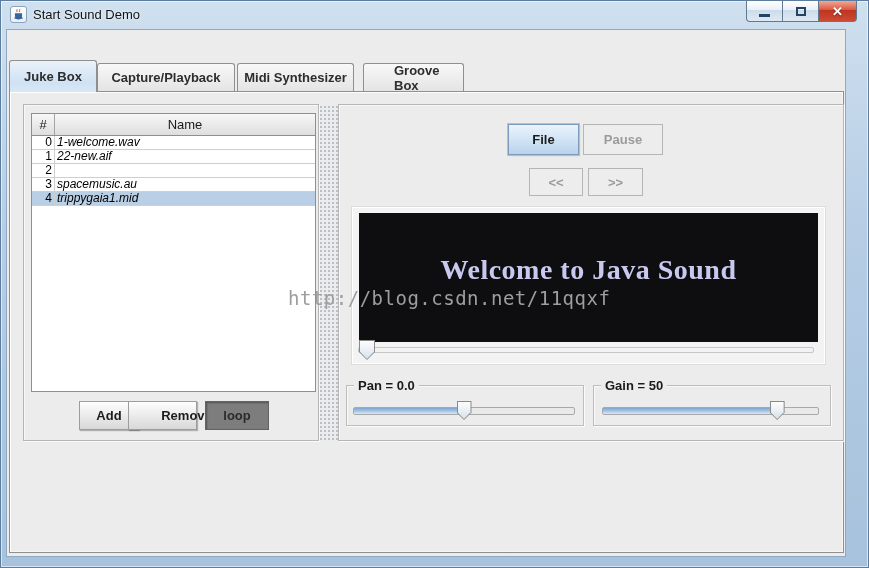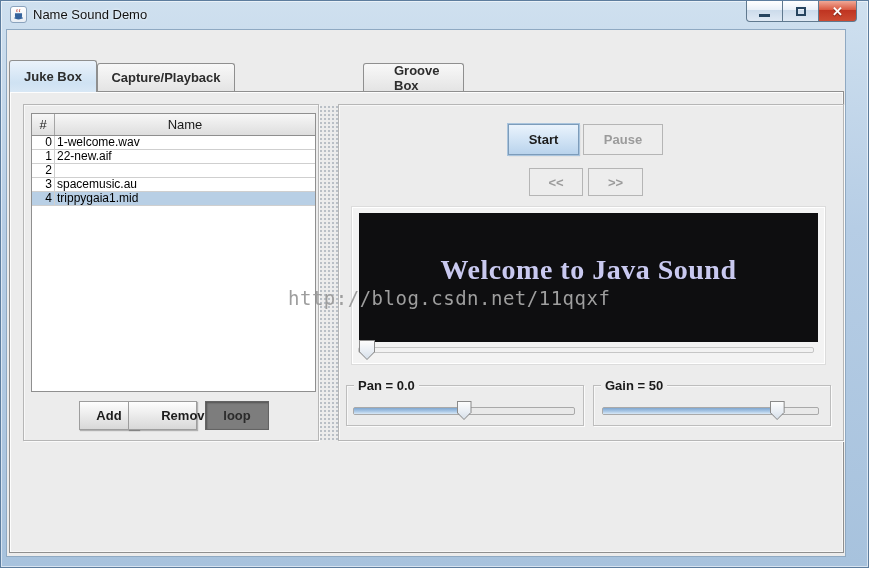--- a/index.html
+++ b/index.html
@@ -48,21 +48,21 @@
   .scrollpane { position:absolute; left:30px; top:112px; width:285px; height:279px;
     background:#ffffff; border:1px solid #8f8f8f; z-index:4; overflow:hidden; }
   .thead { display:flex; height:22px; background:linear-gradient(#f7f7f7,#dedede); border-bottom:1px solid #8f8f8f; }
   .th { font-size:13px; color:#1a1a1a; display:flex; align-items:center; justify-content:center; }
   .th.num { width:23px; border-right:1px solid #a5a5a5; }
   .th.name { flex:1; }
   .trow { display:flex; height:14px; border-bottom:1px solid #cfcfcf; background:#fff; cursor:default; }
   .trow.selected { background:var(--sel,#b8cfe5); }
   .td { font-size:12px; color:#000; line-height:13px; white-space:nowrap; overflow:hidden; }
   .td.num { width:23px; text-align:right; padding-right:2px; border-right:1px solid #cfcfcf; }
-  .td.name { flex:1; padding-left:2px; }
+  .td.name { flex:1; padding-left:2px;font-style:italic; }
   
   .btn { position:absolute; display:flex; align-items:center; justify-content:center;
     font-size:13px; font-weight:bold; color:#1c1c1c; z-index:4;
     background:linear-gradient(#fefefe,#e9e9e9 55%,#d8d8d8); border:1px solid #9d9d9d;
     box-shadow:1px 1px 1px rgba(0,0,0,.25); cursor:pointer; }
   .btn.focused { background:linear-gradient(#eaf3fc,#cfe2f4 55%,#b9d3ec); border:1px solid #7d9cba; box-shadow:0 0 0 1px #a9c4dd, 1px 1px 1px rgba(0,0,0,.2); }
   .btn.disabled { background:#ededed; border:1px solid #b5b5b5; color:#9b9b9b; box-shadow:none; cursor:default; }
   .btn.toggled { background:#7d7d7d; border:1px solid #636363; color:#2b2b2b; box-shadow:inset 1px 1px 2px rgba(0,0,0,.35); }
   
   .splitter { position:absolute; left:318px; top:104px; width:19px; height:335px; z-index:3;
@@ -104,39 +104,40 @@
 
   <div class="titlebar">
     <span class="title-icon">
       <svg class="cup" viewBox="0 0 17 17">
         <path d="M7 2.5c0 1.2-1.2 1.6 0 3.2" stroke="#c0392b" stroke-width="1" fill="none"></path>
         <path d="M10 2.5c0 1.2-1.2 1.6 0 3.2" stroke="#c0392b" stroke-width="1" fill="none"></path>
         <path d="M4.5 7h8v3.2a4 4 0 0 1-8 0z" fill="#35639c"></path>
         <path d="M4 12.5h9.2" stroke="#35639c" stroke-width="1.6"></path>
       </svg>
     </span>
-    <span class="title-text">Name Sound Demo</span>
+    <span class="title-text">Start Sound Demo</span>
     <div class="winbtns">
       <div class="winbtn min">
           <span class="glyph-min"></span>
         </div>
       <div class="winbtn max">
           <span class="glyph-max"></span>
         </div>
       <div class="winbtn close">
           <span>✕</span>
         </div>
     </div>
   </div>
 
   <div class="client"></div>
 
 
   <div class="tab selected" style="left:8px; top:59px; width:88px; height:32px;">Juke Box</div>
   <div class="tab" style="left:96px; top:62px; width:138px; height:28px;">Capture/Playback</div>
+  <div class="tab" style="left:236px; top:62px; width:117px; height:28px;">Midi Synthesizer</div>
   <div class="tab" style="left:362px; top:62px; width:101px; height:28px;padding-left:30px;">Groove Box</div>
 
   <div class="main-panel"></div>
 
   <div class="sub-panel" style="left:22px; top:103px; width:296px; height:337px; z-index:3;"></div>
 
   <div class="scrollpane">
     <div class="thead">
       <div class="th num">#</div>
       <div class="th name">Name</div>
@@ -163,21 +164,21 @@
   </div>
 
   <div class="btn" style="left:78px; top:400px; width:60px; height:29px;">Add</div>
   <div class="btn" style="left:127px; top:400px; width:69px; height:29px;padding-left:48px;">Remove</div>
   <div class="btn toggled" style="left:204px; top:400px; width:64px; height:29px;">loop</div>
 
   <div class="splitter"></div>
 
   <div class="sub-panel" style="left:337px; top:103px; width:506px; height:337px; z-index:3;"></div>
 
-  <div class="btn focused" style="left:507px; top:123px; width:71px; height:31px;">Start</div>
+  <div class="btn focused" style="left:507px; top:123px; width:71px; height:31px;">File</div>
   <div class="btn disabled" style="left:582px; top:123px; width:80px; height:31px;">Pause</div>
   <div class="btn disabled" style="left:528px; top:167px; width:54px; height:28px;">&lt;&lt;</div>
   <div class="btn disabled" style="left:587px; top:167px; width:55px; height:28px;">&gt;&gt;</div>
 
   <div class="display-wrap"></div>
   <div class="black-box">
     <span class="welcome" style="--dispcol: #c9c9f0;">Welcome to Java Sound</span>
   </div>
   <span class="watermark">http://blog.csdn.net/11qqxf</span>
 

